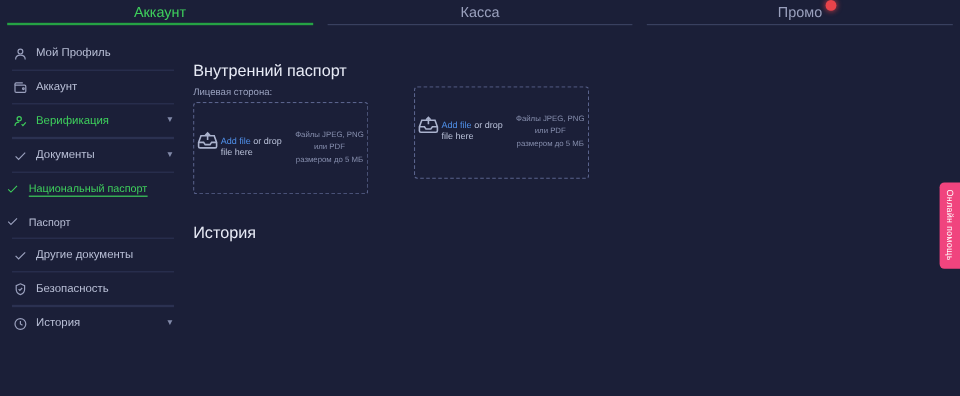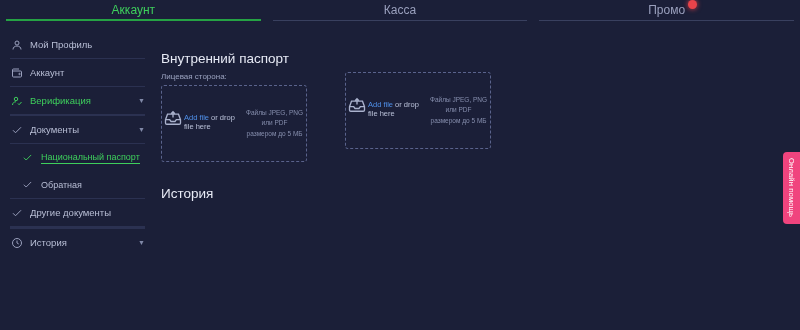--- a/index.html
+++ b/index.html
@@ -88,21 +88,21 @@
     flex: 0 0 13px;
     display: flex;
     align-items: center;
     justify-content: center;
     color: #9aa0bd;
   }
   .nav-item .ico svg { display: block; }
   .nav-item.green { color: #3ecf5c; }
   .nav-item.green .ico { color: #3ecf5c; }
   .nav-item.red .ico { color: #e8434a; }
-  .nav-item.sub { padding-left: 21px; font-size: 9px; }
+  .nav-item.sub { padding-left: 4px; font-size: 9px; }
   .nav-item .caret {
     margin-left: auto;
     font-size: 7px;
     color: #8189a8;
   }
   .nav-label { white-space: nowrap; }
   .nav-label.underline {
     border-bottom: 1px solid #3ecf5c;
     padding-bottom: 1px;
   }
@@ -281,34 +281,43 @@
       </span>
       <span class="nav-label underline">Национальный паспорт</span>
     </div>
 
     <div class="nav-item sub">
       <span class="ico">
         <svg width="11" height="11" viewBox="0 0 24 24" fill="none" stroke="currentColor" stroke-width="2">
             <path d="M4 12.5l5 5L20 6.5"></path>
           </svg>
       </span>
-      <span class="nav-label">Обратная</span>
+      <span class="nav-label">Паспорт</span>
     </div>
     <div class="nav-sep"></div>
 
     <div class="nav-item">
       <span class="ico">
         <svg width="12" height="12" viewBox="0 0 24 24" fill="none" stroke="currentColor" stroke-width="2">
             <path d="M4 12.5l5 5L20 6.5"></path>
           </svg>
       </span>
       <span class="nav-label">Другие документы</span>
     </div>
     <div class="nav-sep"></div>
 
+    <div class="nav-item">
+      <span class="ico">
+        <svg width="12" height="12" viewBox="0 0 24 24" fill="none" stroke="currentColor" stroke-width="2">
+            <path d="M12 3l7 3v6c0 4.4-3 7.8-7 9-4-1.2-7-4.6-7-9V6z"></path>
+            <path d="M9 12l2 2 4-4"></path>
+          </svg>
+      </span>
+      <span class="nav-label">Безопасность</span>
+    </div>
     <div class="nav-sep"></div>
 
     <div class="nav-sep"></div>
 
     <div class="nav-item">
       <span class="ico">
         <svg width="12" height="12" viewBox="0 0 24 24" fill="none" stroke="currentColor" stroke-width="2">
             <circle cx="12" cy="12" r="9"></circle>
             <path d="M12 7v5l3.5 2"></path>
           </svg>

